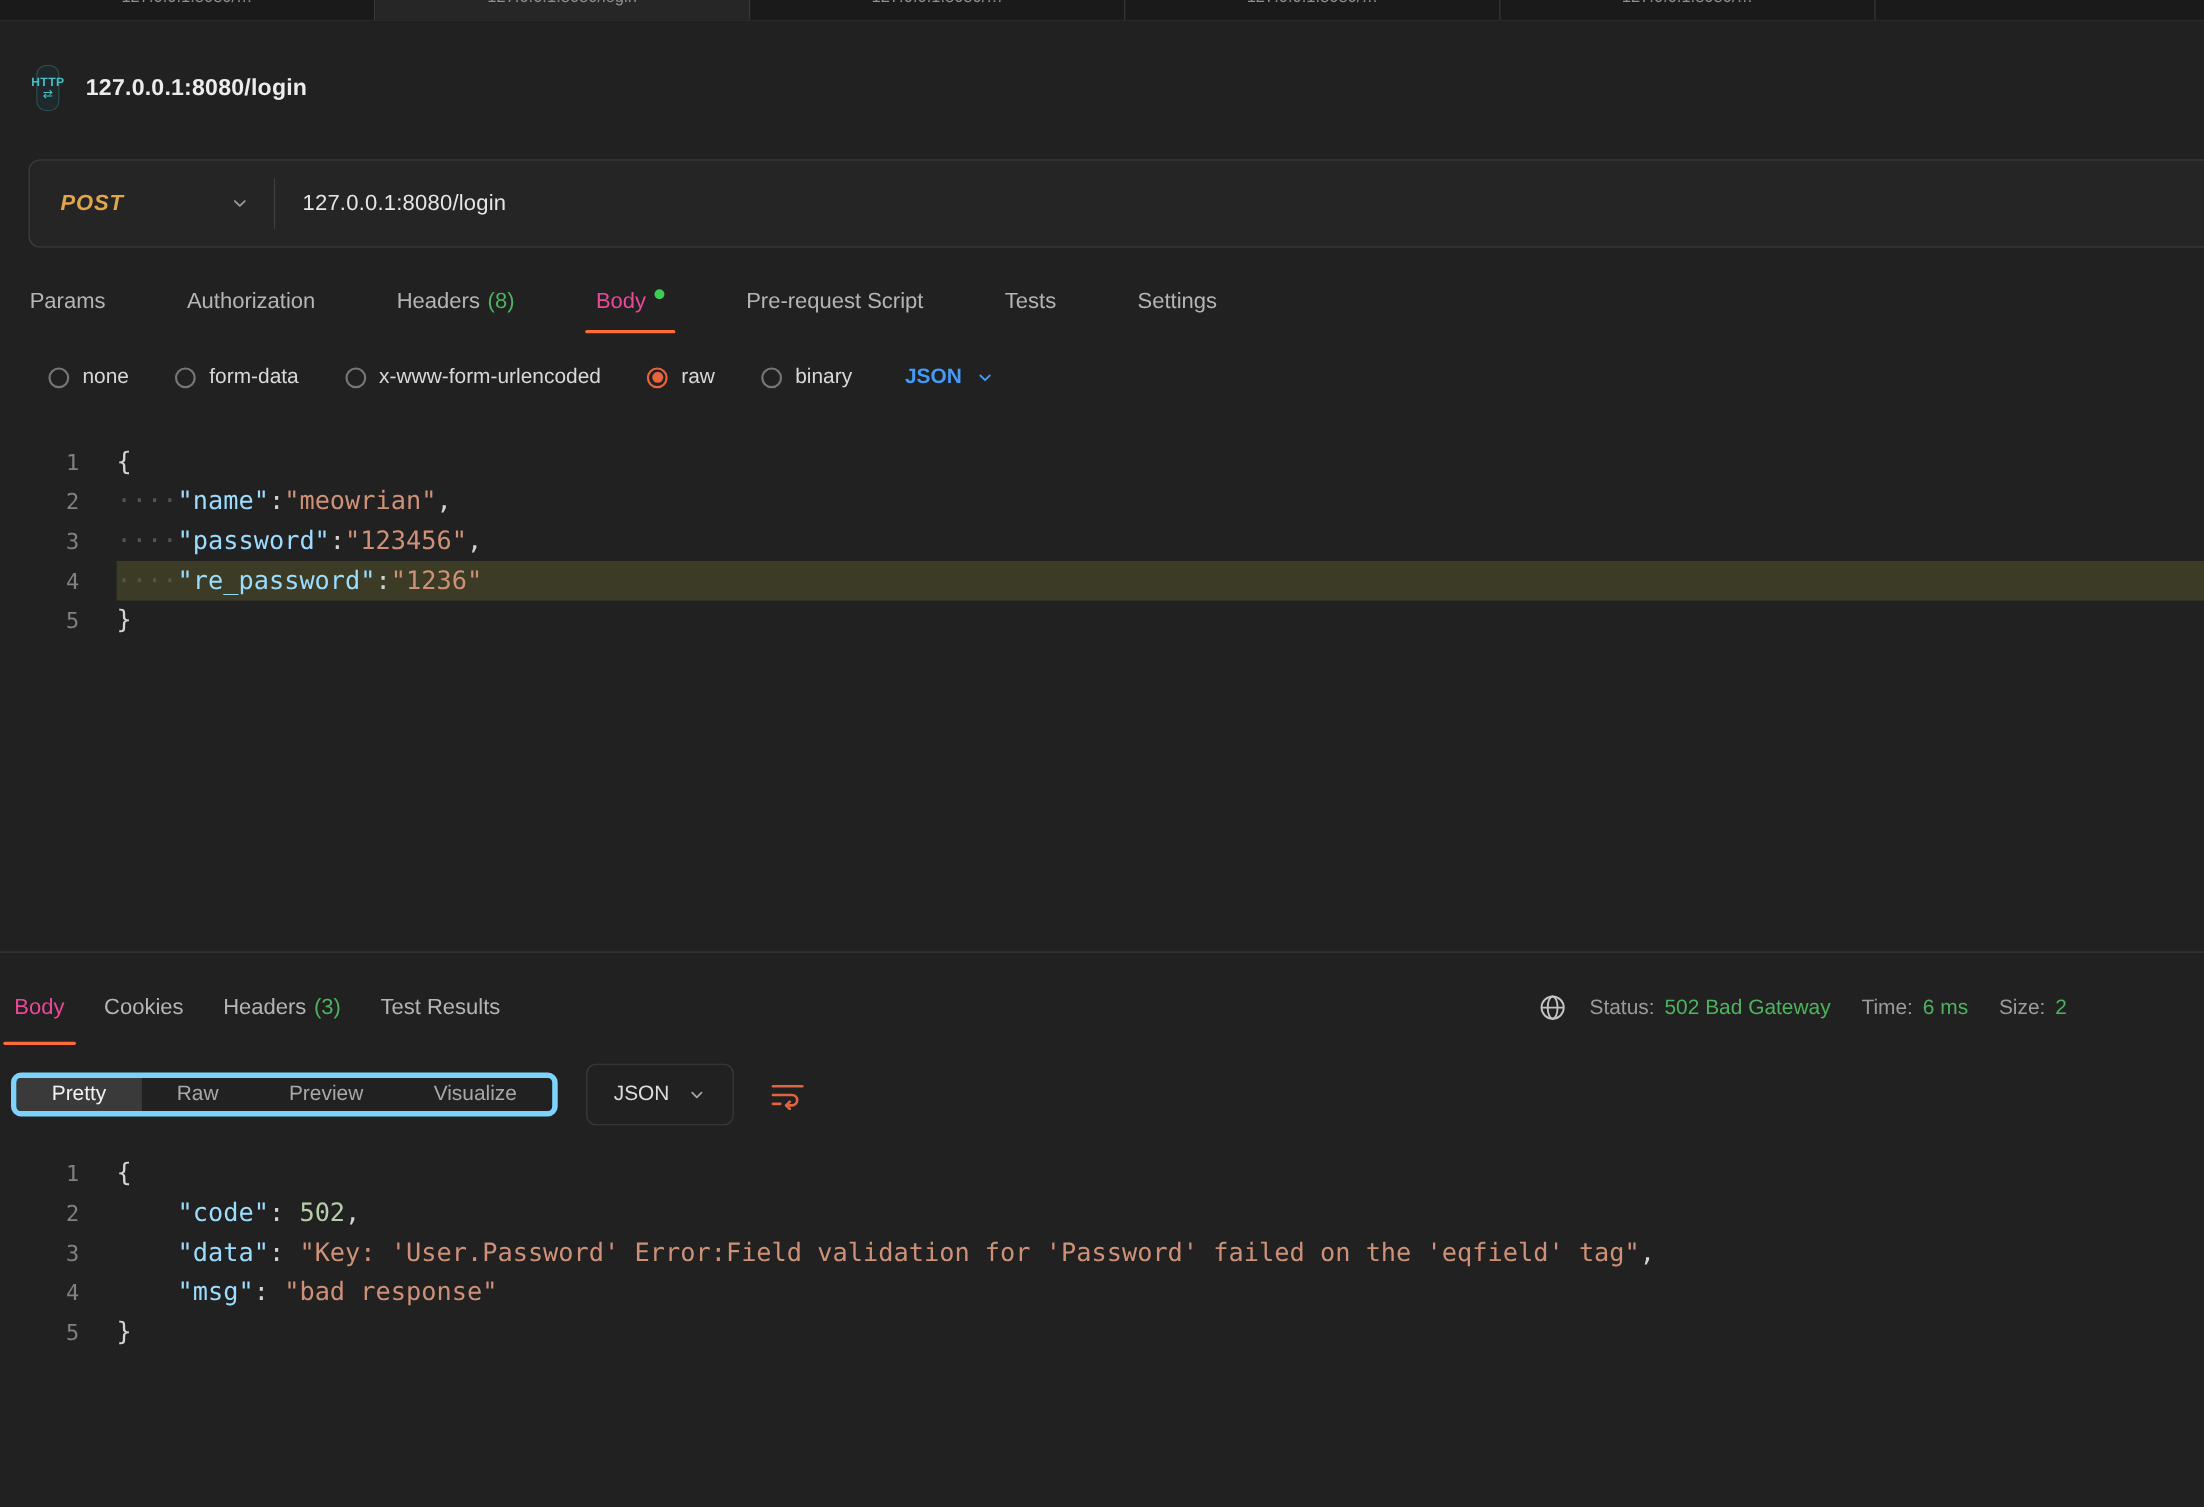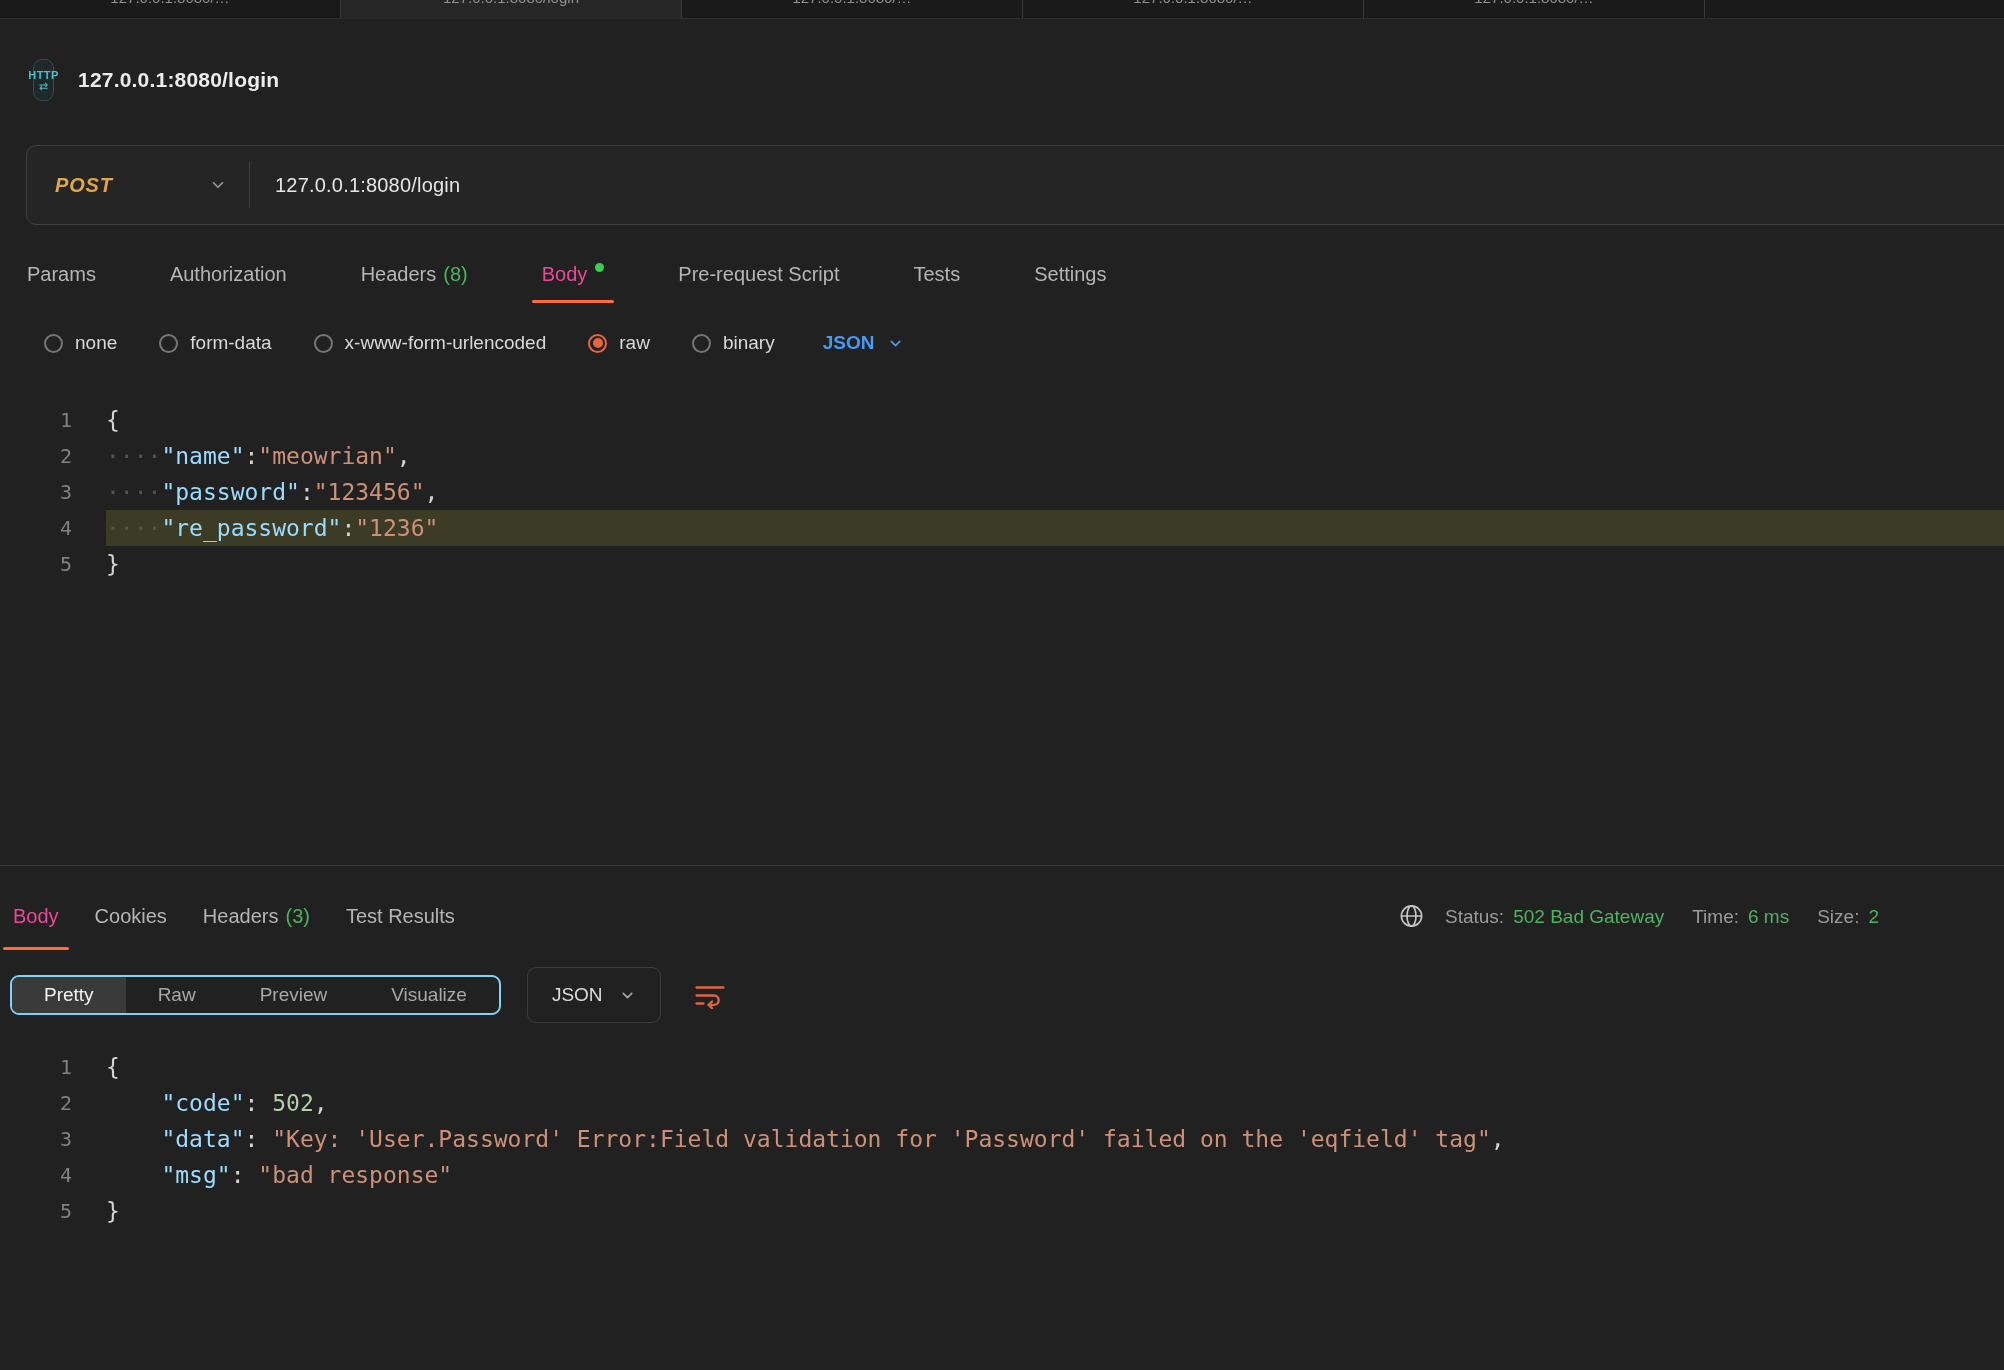--- a/index.html
+++ b/index.html
@@ -69,21 +69,21 @@
   .resp-tabs{position:relative;margin-top:16px;height:68px;display:flex;gap:36px;padding-left:13px;width:2004px;}
   .resp-meta{position:absolute;left:1398px;top:50%;transform:translateY(-50%);display:flex;align-items:center;
     white-space:nowrap;font-size:19px;}
   .meta-label{color:#9b9b9b;}
   .meta-value{color:var(--green);margin-left:9px;}
   .meta-gap{margin-left:28px;}
   .globe{margin-right:20px;display:flex;align-items:center;}
 
   
   .toolbar{margin-top:17px;height:56px;display:flex;align-items:center;padding-left:10px;}
-  .views{display:flex;height:40px;border:2px solid #7dd3fc;border-radius:9px;overflow:hidden;}
+  .views{display:flex;height:40px;border:5px solid #7dd3fc;border-radius:9px;overflow:hidden;}
   .view{padding:0 32px;display:flex;align-items:center;font-size:19px;color:#a8a8a8;cursor:pointer;}
   .view.active{background:#3a3a3a;color:#f2f2f2;}
   .langpill{height:56px;border:1px solid #3d3d3d;border-radius:9px;display:flex;align-items:center;gap:16px;
     padding:0 24px;margin-left:26px;font-size:19px;color:#dcdcdc;cursor:pointer;}
   .wrapbtn{margin-left:26px;width:46px;height:46px;display:flex;align-items:center;justify-content:center;cursor:pointer;border-radius:6px;}
 </style>
 </head>
 <body>
 
 <div class="toptabs">

